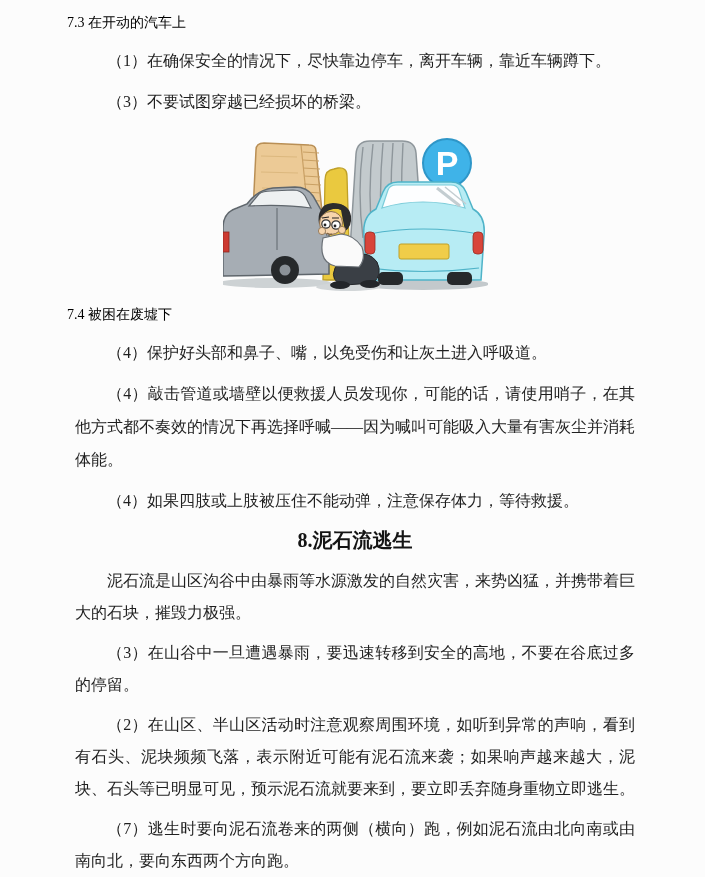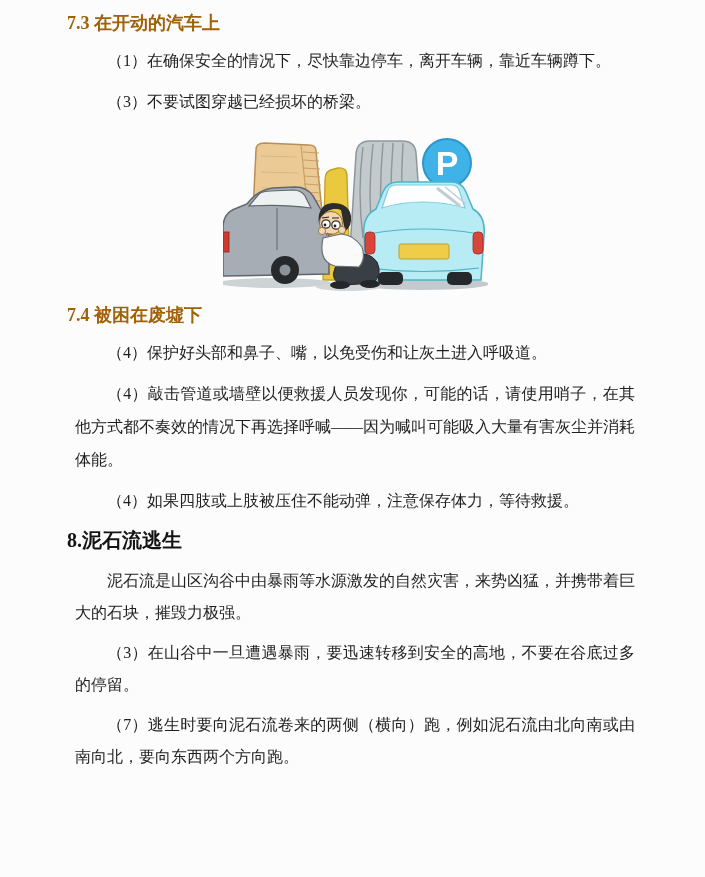--- a/index.html
+++ b/index.html
@@ -6,27 +6,27 @@
   body {
     width: 705px; height: 877px;
     background: #fcfcfc;
     color: #1f1f1f;
     font-family: "Liberation Serif", "DejaVu Serif", serif;
     overflow: hidden;
   }
   main { padding: 6px 62px 0 67px; }
   h2 {
     margin: 4px 0 0 0;
-    font-size: 18px; line-height: 26px;
-    font-weight: bold; color: #a16207;
+    font-size: 14px; line-height: 26px;
+    font-weight: normal; color: #000000;
   }
   h1 {
     margin: 8px 0 8px 0;
     font-size: 20px; line-height: 30px;
-    font-weight: bold; color: #141414;
+    font-weight: bold; color: #141414; text-align: center;
   }
   p {
     margin: 8px;
     font-size: 16px; line-height: 33px;
     text-indent: 2em;
     text-align: justify;
   }
   .sec8 p { line-height: 32px; }
   .intro { margin-top: 10px; }
   figure {
@@ -127,16 +127,17 @@
 
   <h2 style="margin-top:10px;">7.4 被困在废墟下</h2>
   <p>（4）保护好头部和鼻子、嘴，以免受伤和让灰土进入呼吸道。</p>
   <p>（4）敲击管道或墙壁以便救援人员发现你，可能的话，请使用哨子，在其他方式都不奏效的情况下再选择呼喊——因为喊叫可能吸入大量有害灰尘并消耗体能。</p>
   <p>（4）如果四肢或上肢被压住不能动弹，注意保存体力，等待救援。</p>
 
   <section class="sec8">
     <h1>8.泥石流逃生</h1>
     <p class="intro">泥石流是山区沟谷中由暴雨等水源激发的自然灾害，来势凶猛，并携带着巨大的石块，摧毁力极强。</p>
     <p>（3）在山谷中一旦遭遇暴雨，要迅速转移到安全的高地，不要在谷底过多的停留。</p>
+    <p>（2）在山区、半山区活动时注意观察周围环境，如听到异常的声响，看到有石头、泥块频频飞落，表示附近可能有泥石流来袭；如果响声越来越大，泥块、石头等已明显可见，预示泥石流就要来到，要立即丢弃随身重物立即逃生。</p>
     <p>（7）逃生时要向泥石流卷来的两侧（横向）跑，例如泥石流由北向南或由南向北，要向东西两个方向跑。</p>
   </section>
 
 </main>
 
 </body></html>

